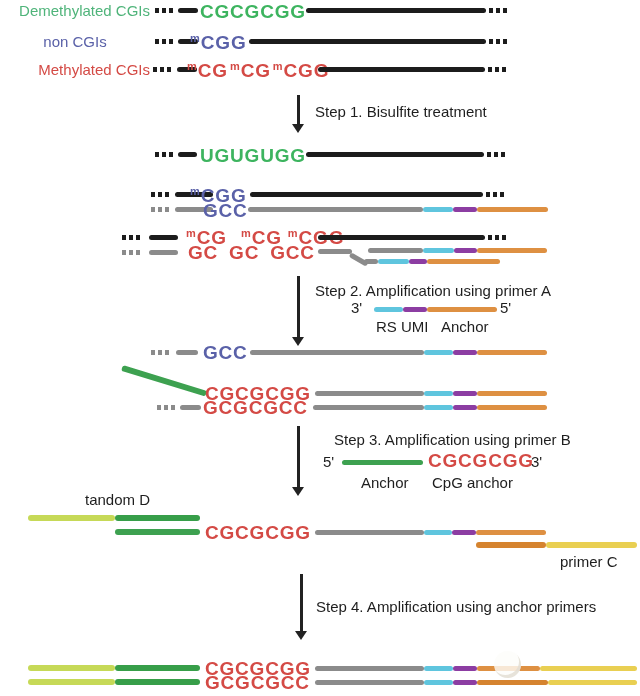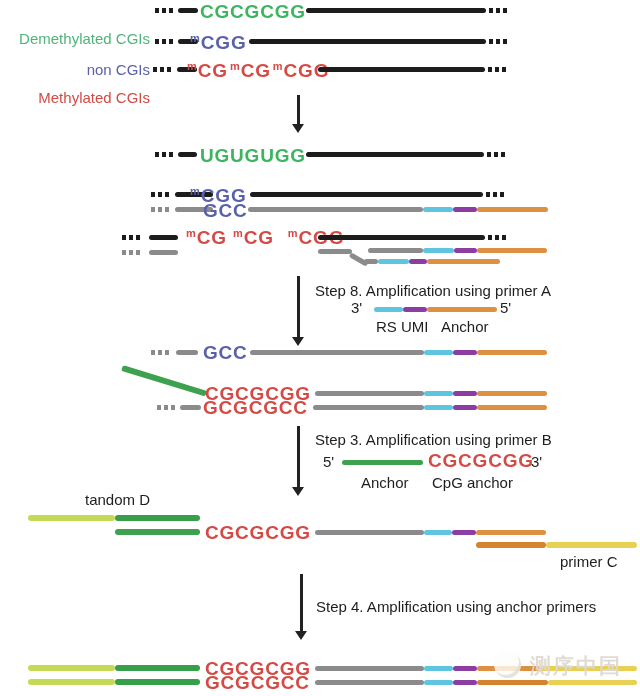--- a/index.html
+++ b/index.html
@@ -1,23 +1,23 @@
 <!DOCTYPE html>
 <html style="--black: #1c1c1c; --gray: #8b8b8b; --green: #3db45f; --labelgreen: #4fb47a; --blue: #5a61a8; --red: #d44a45; --cyan: #5fc5de; --purple: #8c3da2; --orange: #de9042; --orange2: #d5832f; --yellow: #e9cf52; --yellowgreen: #c6d957; --dkgreen: #379e49; --mgreen: #3da150;"><head>
 <meta charset="utf-8">
 <style>
   html,body{margin:0;padding:0;background:#fff;}
   #canvas{position:relative;width:640px;height:696px;background:#fff;overflow:hidden;
           font-family:"Liberation Sans",sans-serif;}
-  .lbl{position:absolute;font-size:15px;line-height:1.1;white-space:nowrap;margin-top:28px;}
+  .lbl{position:absolute;font-size:15px;line-height:1.1;white-space:nowrap;}
   .rlbl{width:150px;text-align:right;}
   .seq{position:absolute;font-weight:bold;font-size:19px;line-height:1;letter-spacing:.8px;white-space:nowrap;}
   .grp{display:inline-block;}
   .msup{display:inline-block;position:relative;top:-7px;font-size:11px;letter-spacing:0;margin-right:1px;}
-  .green{color:var(--green);} .lgreen{color:var(--labelgreen);} .blue{color:var(--blue);} .red{color:var(--red);}
+  .green{color:var(--green);} .lgreen{color:var(--labelgreen);} .blue{color:var(--blue);text-align:center;} .red{color:var(--red);}
   .seg{position:absolute;height:5px;border-radius:2.5px;}
   .bar{position:absolute;height:6px;border-radius:3px;}
   .dots{position:absolute;height:5px;width:19px;}
   .dots.b{background:repeating-linear-gradient(90deg,var(--black) 0 4px,transparent 4px 7px);}
   .dots.g{background:repeating-linear-gradient(90deg,var(--gray) 0 4px,transparent 4px 7px);}
   .bk{background:var(--black);} .gy{background:var(--gray);} .cy{background:var(--cyan);}
   .pu{background:var(--purple);} .or{background:var(--orange);} .or2{background:var(--orange2);}
   .ye{background:var(--yellow);} .yg{background:var(--yellowgreen);} .dg{background:var(--dkgreen);}
   .mg{background:var(--mgreen);}
   .step{position:absolute;font-size:15px;color:#1e1e1e;white-space:nowrap;}
@@ -52,20 +52,21 @@
 
   <span class="lbl rlbl red" style="left:0;top:62px">Methylated CGIs</span>
   <i class="dots b" style="left:153px;top:67px"></i>
   <i class="seg bk" style="left:177px;top:67px;width:20px"></i>
   <span class="seq red" style="left:187px;top:61px"><span class="grp" style="margin-right:2px"><span class="msup">m</span><span>CG</span></span><span class="grp" style="margin-right:2px"><span class="msup">m</span><span>CG</span></span><span class="grp"><span class="msup">m</span><span>CGG</span></span></span>
   <i class="seg bk" style="left:318px;top:67px;width:167px"></i>
   <i class="dots b" style="left:488px;top:67px"></i>
 
   <i class="aline" style="left:297px;top:95px;height:30px"></i>
   <i class="ahead" style="left:292px;top:124px"></i>
+  <span class="step" style="left:315px;top:103px">Step 1. Bisulfite treatment</span>
 
   <i class="dots b" style="left:155px;top:152px"></i>
   <i class="seg bk" style="left:178px;top:152px;width:19px"></i>
   <span class="seq green" style="left:200px;top:146px">UGUGUGG</span>
   <i class="seg bk" style="left:306px;top:152px;width:178px"></i>
   <i class="dots b" style="left:487px;top:152px"></i>
 
   <i class="dots b" style="left:151px;top:192px"></i>
   <i class="seg bk" style="left:175px;top:192px;width:38px"></i>
   <span class="seq blue" style="left:190px;top:186px"><span class="msup">m</span><span>CGG</span></span>
@@ -75,40 +76,41 @@
   <i class="dots g" style="left:151px;top:207px"></i>
   <i class="seg gy" style="left:175px;top:207px;width:38px"></i>
   <span class="seq blue" style="left:203px;top:201px">GCC</span>
   <i class="seg gy" style="left:248px;top:207px;width:175px"></i>
   <i class="seg cy" style="left:423px;top:207px;width:30px"></i>
   <i class="seg pu" style="left:453px;top:207px;width:24px"></i>
   <i class="seg or" style="left:477px;top:207px;width:71px"></i>
 
   <i class="dots b" style="left:122px;top:235px"></i>
   <i class="seg bk" style="left:149px;top:235px;width:29px"></i>
-  <span class="seq red" style="left:186px;top:228px"><span class="grp" style="margin-right:6px"><span class="msup">m</span><span>CG</span></span><span class="grp" style="margin-right:14px"><span class="msup">m</span><span>CG</span></span><span class="grp"><span class="msup">m</span><span>CGG</span></span></span>
+  <span class="seq red" style="left:186px;top:228px"><span class="grp" style="margin-right:14px"><span class="msup">m</span><span>CG</span></span><span class="grp" style="margin-right:6px"><span class="msup">m</span><span>CG</span></span><span class="grp"><span class="msup">m</span><span>CGG</span></span></span>
   <i class="seg bk" style="left:318px;top:235px;width:167px"></i>
   <i class="dots b" style="left:488px;top:235px"></i>
 
   <i class="dots g" style="left:122px;top:250px"></i>
   <i class="seg gy" style="left:149px;top:250px;width:29px"></i>
+  <span class="seq red" style="left:188px;top:243px"><span class="grp" style="margin-right:11px">GC</span><span class="grp" style="margin-right:11px">GC</span><span class="grp">GCC</span></span>
   <i class="seg gy" style="left:318px;top:249px;width:34px"></i>
   <i class="seg gy rot" style="left:350px;top:252px;width:20px;transform:rotate(30deg)"></i>
   <i class="seg gy" style="left:364px;top:259px;width:14px"></i>
   <i class="seg cy" style="left:378px;top:259px;width:31px"></i>
   <i class="seg pu" style="left:409px;top:259px;width:18px"></i>
   <i class="seg or" style="left:427px;top:259px;width:73px"></i>
   <i class="seg gy" style="left:368px;top:248px;width:55px"></i>
   <i class="seg cy" style="left:423px;top:248px;width:31px"></i>
   <i class="seg pu" style="left:454px;top:248px;width:23px"></i>
   <i class="seg or" style="left:477px;top:248px;width:70px"></i>
 
   <i class="aline" style="left:297px;top:276px;height:62px"></i>
   <i class="ahead" style="left:292px;top:337px"></i>
-  <span class="step" style="left:315px;top:282px">Step 8. Amplification using primer A</span>
+  <span class="step" style="left:315px;top:282px">Step 2. Amplification using primer A</span>
   <span class="small" style="left:351px;top:299px">3'</span>
   <i class="seg cy" style="left:374px;top:307px;width:29px"></i>
   <i class="seg pu" style="left:403px;top:307px;width:24px"></i>
   <i class="seg or" style="left:427px;top:307px;width:70px"></i>
   <span class="small" style="left:500px;top:299px">5'</span>
   <span class="small" style="left:376px;top:318px">RS</span>
   <span class="small" style="left:401px;top:318px">UMI</span>
   <span class="small" style="left:441px;top:318px">Anchor</span>
 
   <i class="dots g" style="left:151px;top:350px"></i>
@@ -129,21 +131,21 @@
   <i class="dots g" style="left:157px;top:405px"></i>
   <i class="seg gy" style="left:180px;top:405px;width:21px"></i>
   <span class="seq red" style="left:203px;top:398px">GCGCGCC</span>
   <i class="seg gy" style="left:313px;top:405px;width:111px"></i>
   <i class="seg cy" style="left:424px;top:405px;width:29px"></i>
   <i class="seg pu" style="left:453px;top:405px;width:24px"></i>
   <i class="seg or" style="left:477px;top:405px;width:70px"></i>
 
   <i class="aline" style="left:297px;top:426px;height:62px"></i>
   <i class="ahead" style="left:292px;top:487px"></i>
-  <span class="step" style="left:315px;top:431px">Step 3. Amplification using primer B</span>
+  <span class="step" style="left:334px;top:431px">Step 3. Amplification using primer B</span>
   <span class="small" style="left:323px;top:453px">5'</span>
   <i class="seg mg" style="left:342px;top:460px;width:81px"></i>
   <span class="seq red" style="left:428px;top:451px">CGCGCGG</span>
   <span class="small" style="left:531px;top:453px">3'</span>
   <span class="small" style="left:361px;top:474px">Anchor</span>
   <span class="small" style="left:432px;top:474px">CpG anchor</span>
 
   <span class="step" style="left:85px;top:491px">tandom D</span>
   <i class="bar yg" style="left:28px;top:515px;width:87px"></i>
   <i class="bar dg" style="left:115px;top:515px;width:85px"></i>
@@ -174,16 +176,15 @@
   <i class="bar dg" style="left:115px;top:679px;width:85px"></i>
   <span class="seq red" style="left:205px;top:673px">GCGCGCC</span>
   <i class="seg gy" style="left:315px;top:680px;width:109px"></i>
   <i class="seg cy" style="left:424px;top:680px;width:29px"></i>
   <i class="seg pu" style="left:453px;top:680px;width:24px"></i>
   <i class="seg or2" style="left:477px;top:680px;width:71px"></i>
   <i class="seg ye" style="left:548px;top:680px;width:89px"></i>
 
   <div class="wm">
     <i class="wmicon"></i>
-    <span class="wmtext">测序中国</span>
   </div>
 
 </div>
 
 </body></html>

